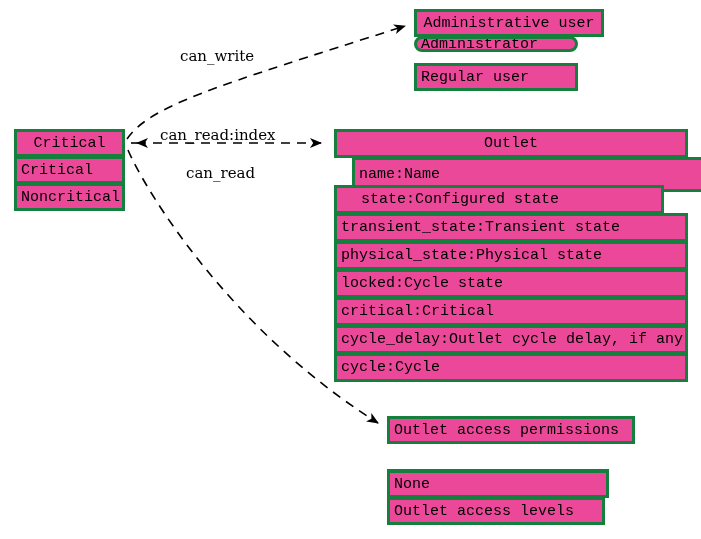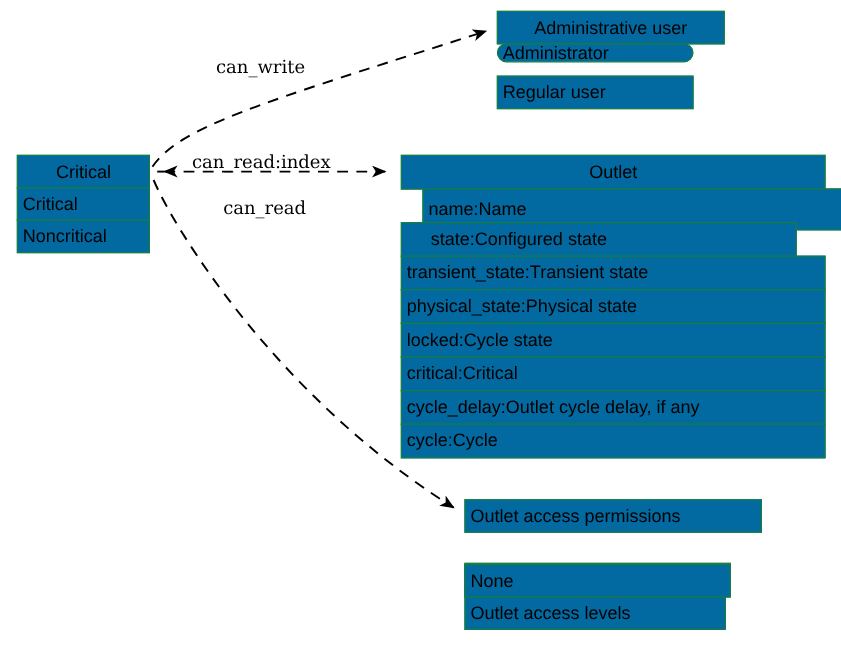--- a/index.html
+++ b/index.html
@@ -22,23 +22,23 @@
     width: 701px;
     height: 539px;
     pointer-events: none;
   }
   .uml-box {
     position: absolute;
   }
   .uml-cell {
     position: absolute;
     box-sizing: border-box;
-    border: 1px solid #15803d;
-    background: #0369a1;
-    font-family: Liberation Sans, sans-serif;
+    border: 3px solid #15803d;
+    background: #ec4899;
+    font-family: Liberation Mono, monospace;
     font-size: 15px;
     line-height: 1;
     color: #000000;
     display: flex;
     align-items: center;
     white-space: nowrap;
     overflow: hidden;
   }
   .uml-cell.title {
     justify-content: center;

